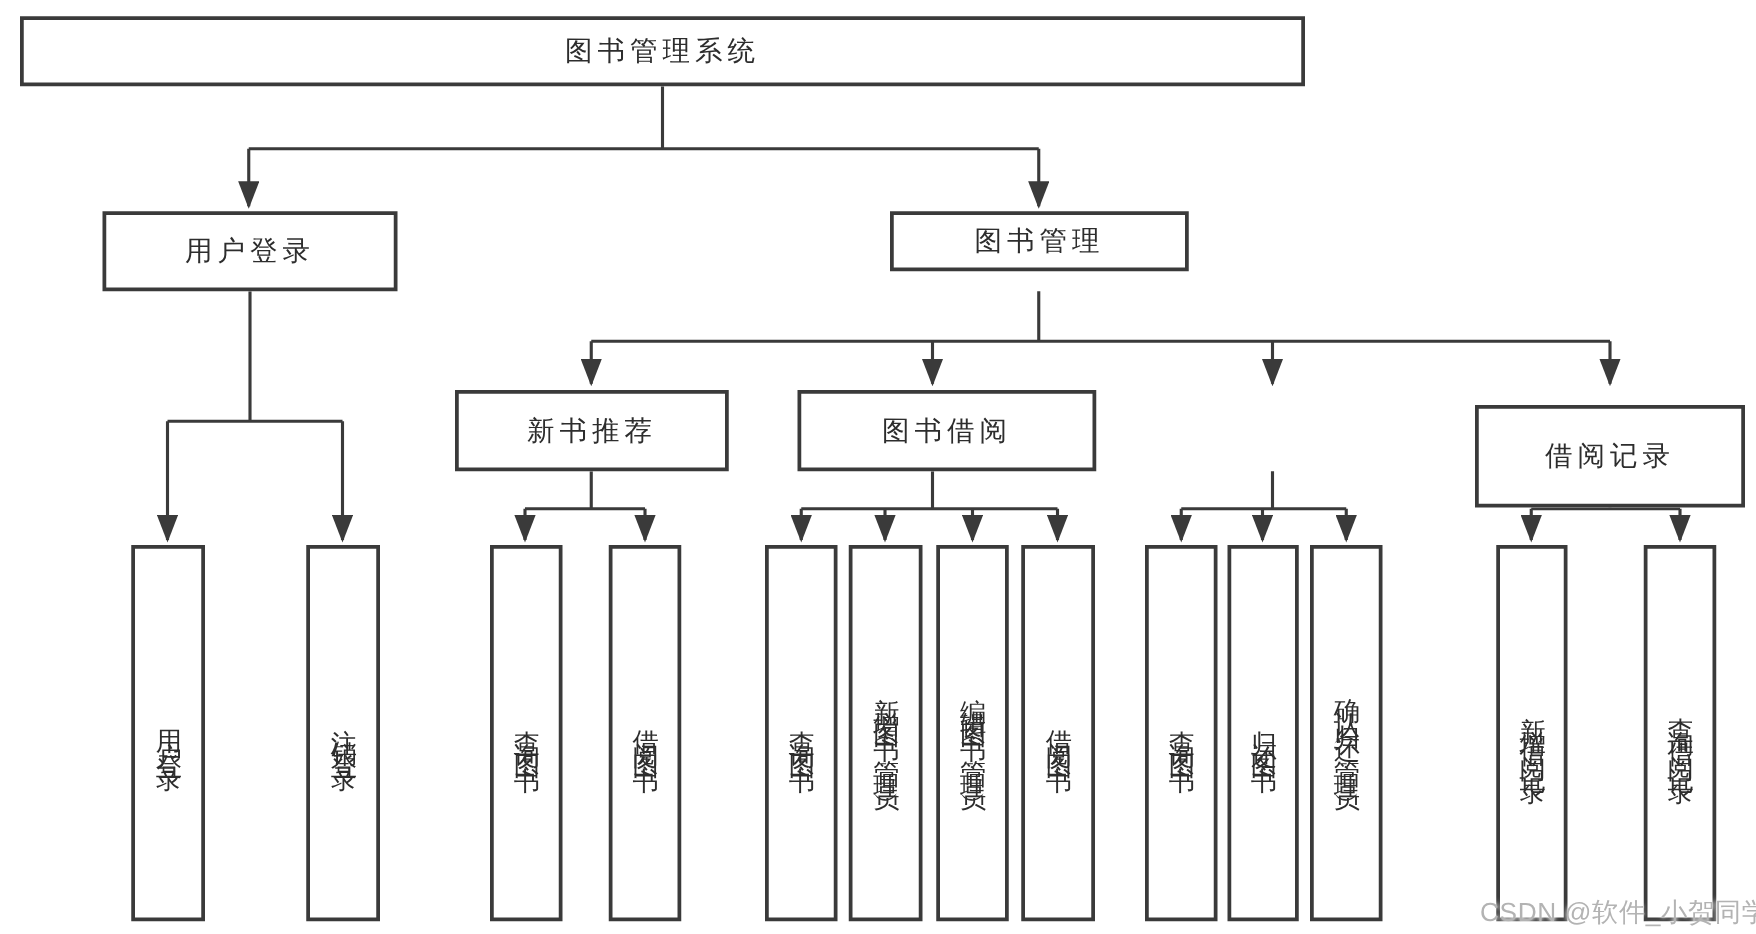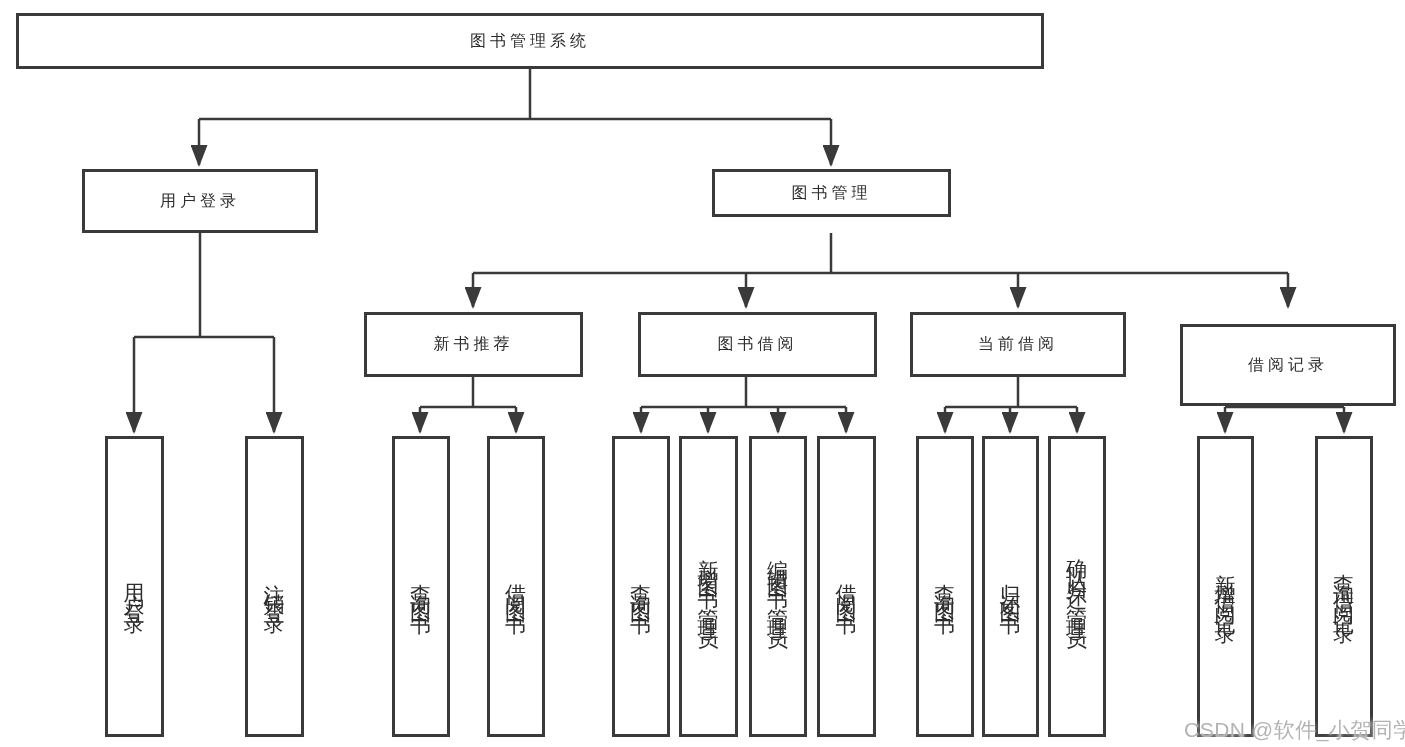--- a/index.html
+++ b/index.html
@@ -27,21 +27,21 @@
     background: #ffffff;
     border: 3px solid #3a3a3a;
     display: flex;
     align-items: center;
     justify-content: center;
     z-index: 2;
     color: #2d2d2d;
   }
 
   .hbox {
-    font-size: 16px;
+    font-size: 22px;
     letter-spacing: 4px;
     white-space: nowrap;
   }
 
   .vbox {
     top: 436px;
     height: 301px;
     width: 58px;
   }
 
@@ -144,23 +144,20 @@
   <div class="node hbox" style="left:712px; top:169px; width:239px; height:48px;">
     <span>图书管理</span>
   </div>
 
   <div class="node hbox" style="left:364px; top:312px; width:219px; height:65px;">
     <span>新书推荐</span>
   </div>
   <div class="node hbox" style="left:638px; top:312px; width:239px; height:65px;">
     <span>图书借阅</span>
   </div>
-  <div class="node hbox" style="left:910px; top:312px; width:216px; height:65px;">
-    <span>当前借阅</span>
-  </div>
   <div class="node hbox" style="left:1180px; top:324px; width:216px; height:82px;">
     <span>借阅记录</span>
   </div>
 
   <div class="node vbox" style="left:105px; width:59px;">
     <span class="vlabel">用户登录</span>
   </div>
   <div class="node vbox" style="left:245px; width:59px;">
     <span class="vlabel">注销登录</span>
   </div>

